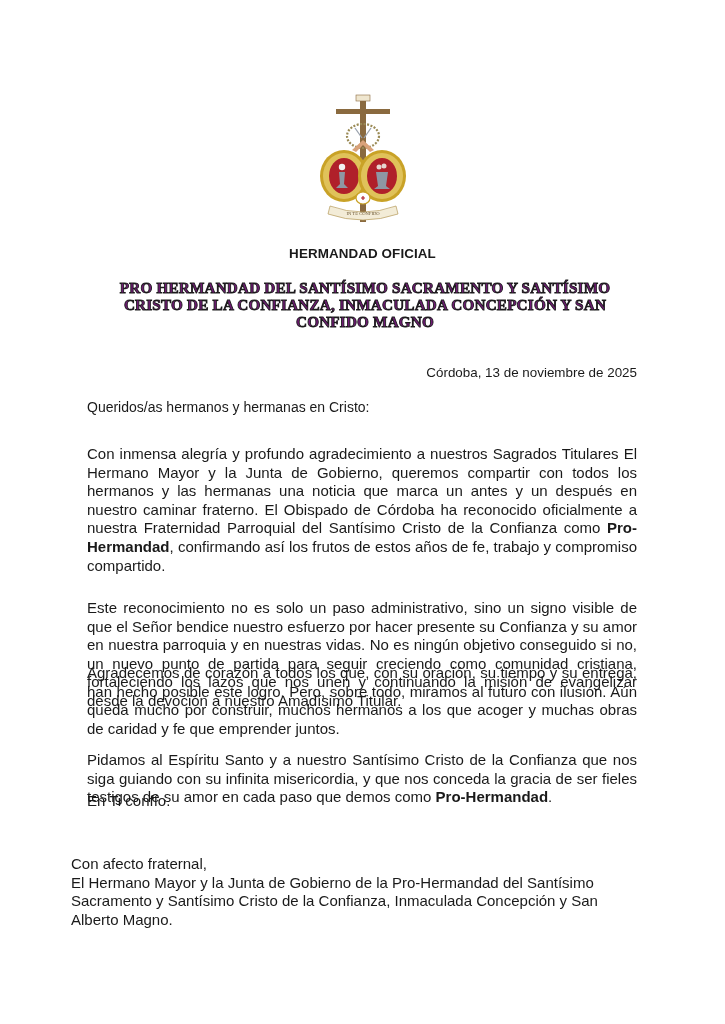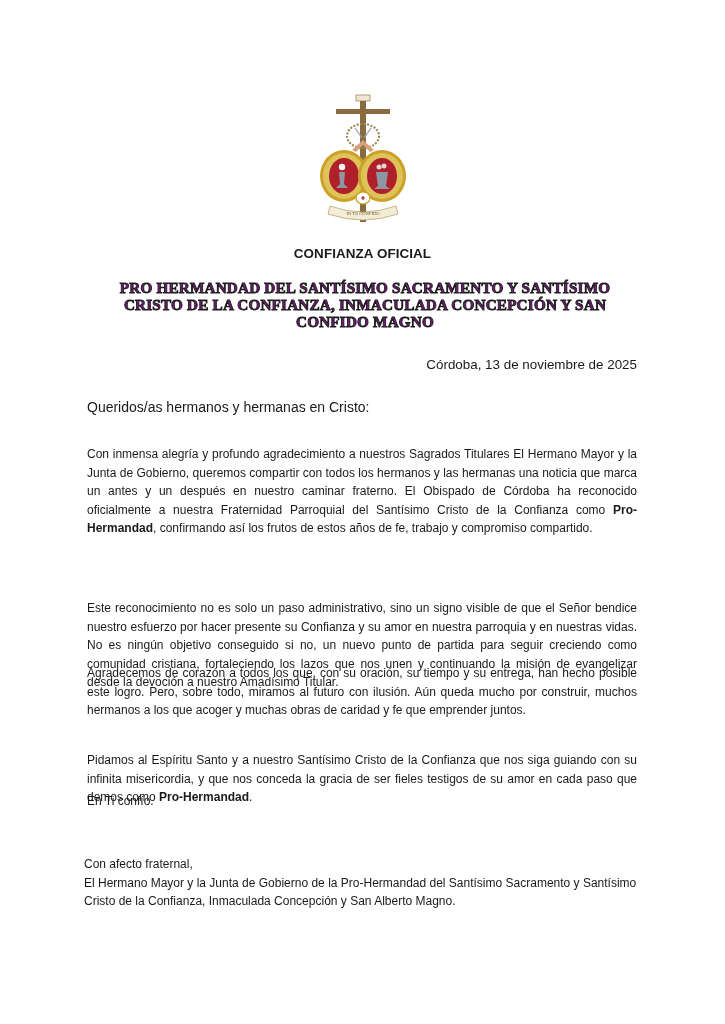--- a/index.html
+++ b/index.html
@@ -6,31 +6,31 @@
   body { width:725px; height:1024px; position:relative; overflow:hidden;
          font-family:"Liberation Sans", sans-serif; color:#1a1a1a; }
   .page { position:absolute; left:0; top:0; width:725px; height:1024px; background:#fff; }
   .crest { position:absolute; left:318px; top:94px; width:90px; height:132px; }
   .heading { position:absolute; left:0; width:725px; text-align:center; top:246px;
              font-size:13.4px; font-weight:bold; letter-spacing:0.1px; }
   .title { position:absolute; left:100px; width:530px; top:279px; text-align:center;
            font-family:"Liberation Serif", serif; font-weight:bold; font-size:15.2px;
            line-height:17px; color:#701a75; -webkit-text-stroke:0.9px #1a1a1a;
            letter-spacing:0.2px; }
-  .date { position:absolute; right:88px; top:357px; font-size:13.4px; }
+  .date { position:absolute; right:88px; top:365px; font-size:13.4px; }
   .body { position:absolute; left:87px; width:550px; font-size:14px; line-height:18.6px; }
   .greet { top:398px; }
   .p { text-align:justify; margin:0; }
   .p1 { position:absolute; left:87px; width:550px; top:445px; }
   .p2 { position:absolute; left:87px; width:550px; top:568px;margin-top:31px; }
   .p3 { position:absolute; left:87px; width:550px; top:664px; }
   .p4 { position:absolute; left:87px; width:550px; top:751px; }
   .p5 { position:absolute; left:87px; width:550px; top:792px; }
-  .sig { position:absolute; left:84px; width:560px; top:855px; }
-  .para { font-size:12px; line-height:18.6px; text-align:justify; }
+  .sig { position:absolute; left:71px; width:560px; top:855px; }
+  .para { font-size:15px; line-height:18.6px; text-align:justify; }
   b { font-weight:bold; }
 </style>
 </head>
 <body>
 
 <div class="page">
 
   <div class="crest">
     <svg width="90" height="132" viewBox="0 0 90 132" xmlns="http://www.w3.org/2000/svg">
 
@@ -61,21 +61,21 @@
       <path d="M58 78 L70 78 L68 92 L72 95 L56 95 L60 92 Z" fill="#8e96a3"></path>
 
       <ellipse cx="45" cy="104" rx="7" ry="6" fill="#ffffff" stroke="#c9a227" stroke-width="1.2"></ellipse>
       <path d="M43 104 L47 104 M45 102 L45 106" stroke="#b0202a" stroke-width="1.2"></path>
 
       <path d="M12 112 Q45 124 78 112 L80 120 Q45 132 10 120 Z" fill="#f3ecd7" stroke="#b49a5a" stroke-width="0.7"></path>
       <text x="45" y="121" font-size="4.6" text-anchor="middle" fill="#6a5430" font-family="Liberation Serif, serif">IN TE CONFIDO</text>
     </svg>
   </div>
 
-  <div class="heading">CONFIANZA OFICIAL</div>
+  <div class="heading">HERMANDAD OFICIAL</div>
 
   <div class="title">
     <div>PRO HERMANDAD DEL SANTÍSIMO SACRAMENTO Y SANTÍSIMO</div>
     <div>CRISTO DE LA CONFIANZA, INMACULADA CONCEPCIÓN Y SAN</div>
     <div>CONFIDO MAGNO</div>
   </div>
 
   <div class="date">Córdoba, 13 de noviembre de 2025</div>
 
   <div class="body greet">Queridos/as hermanos y hermanas en Cristo:</div>

